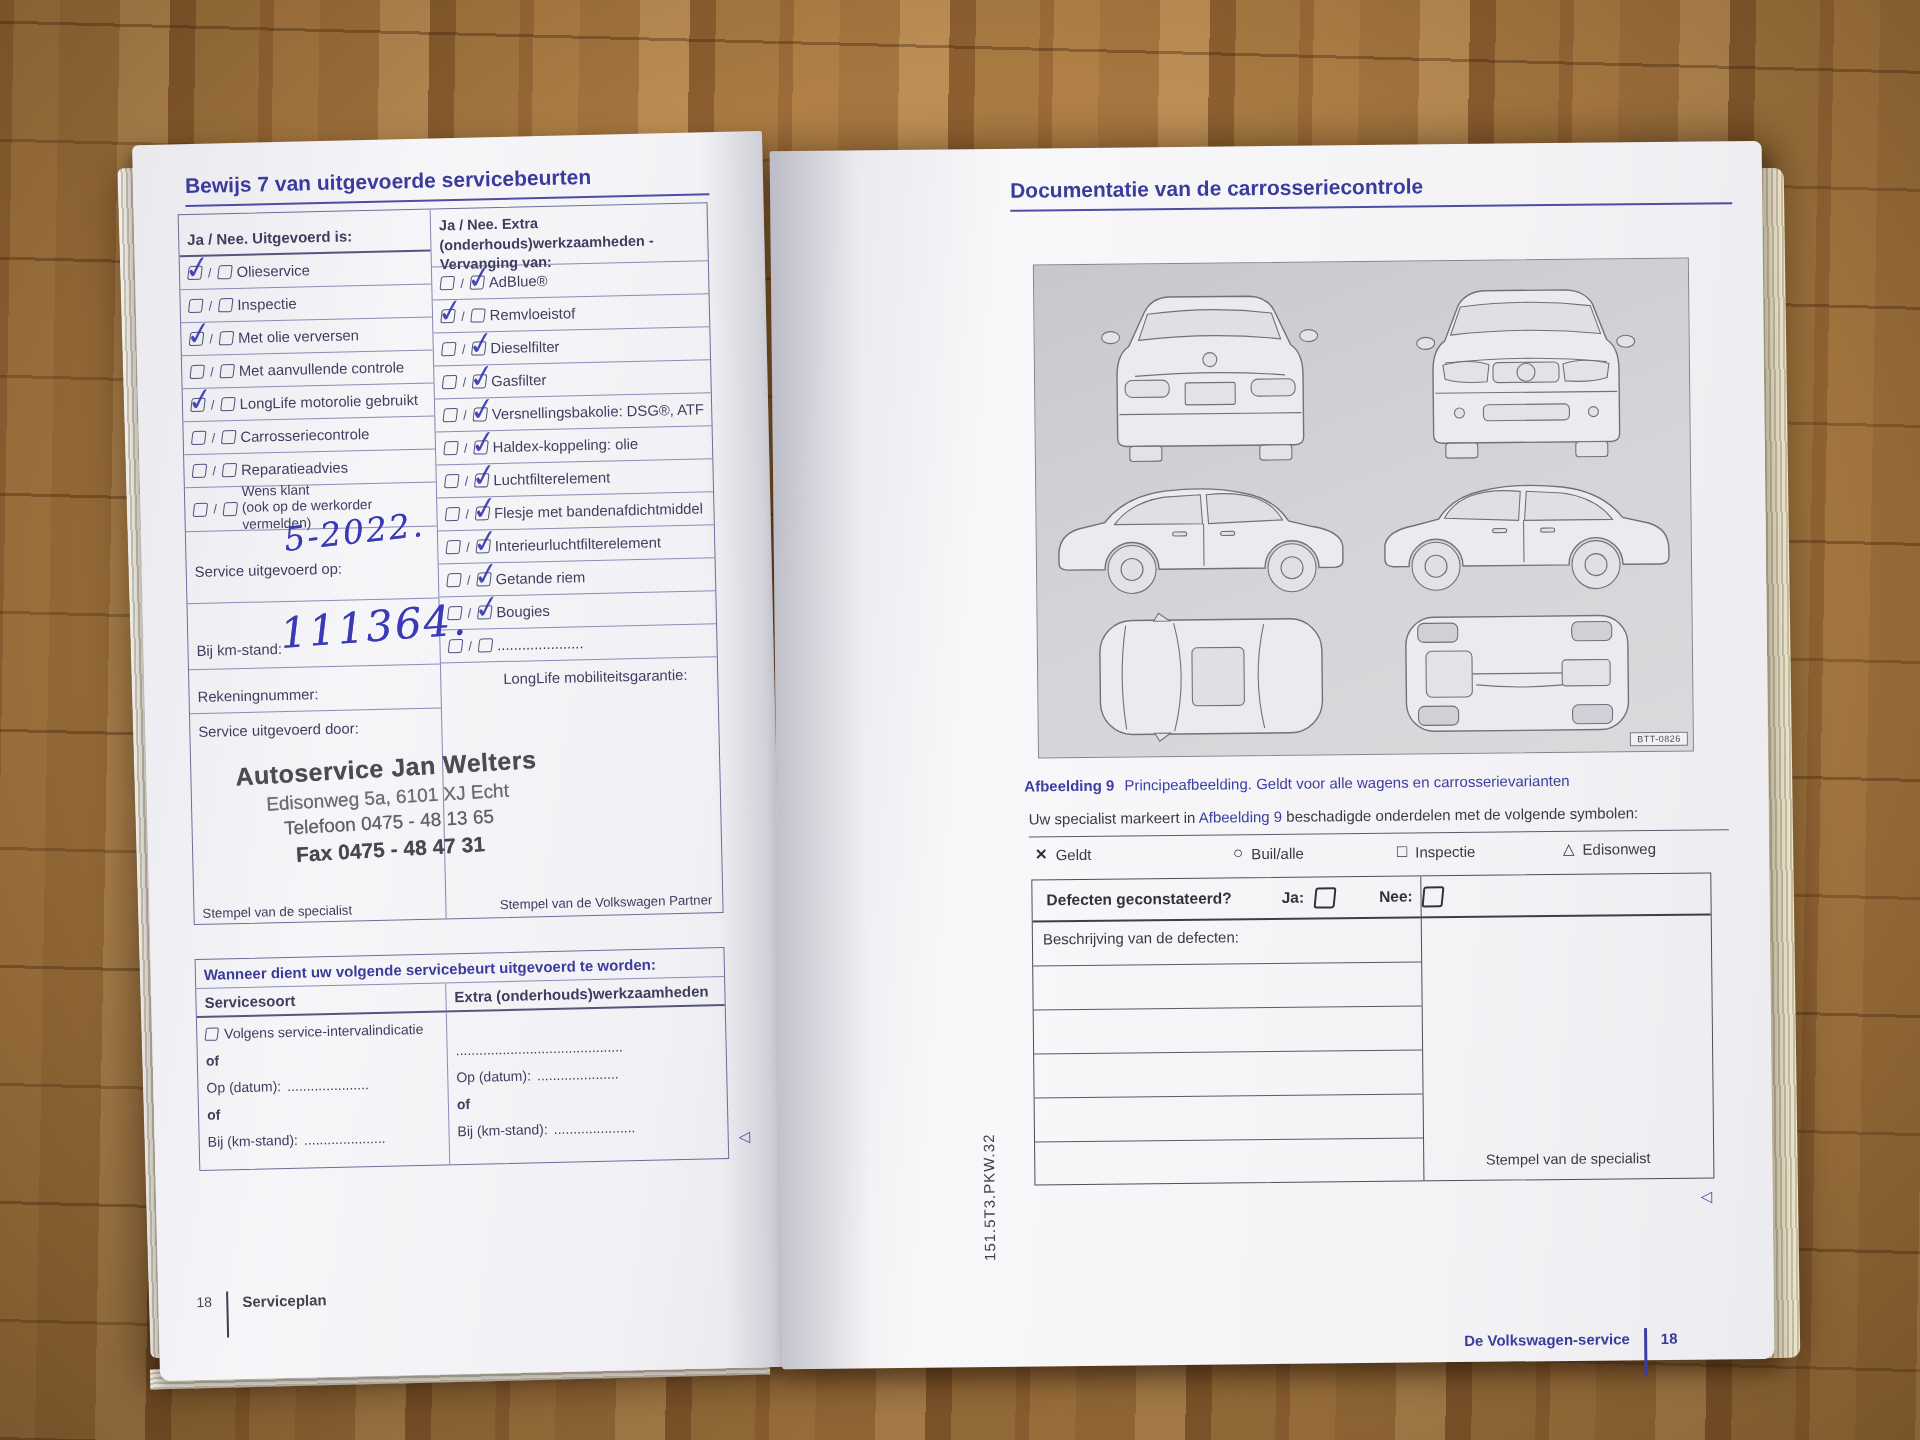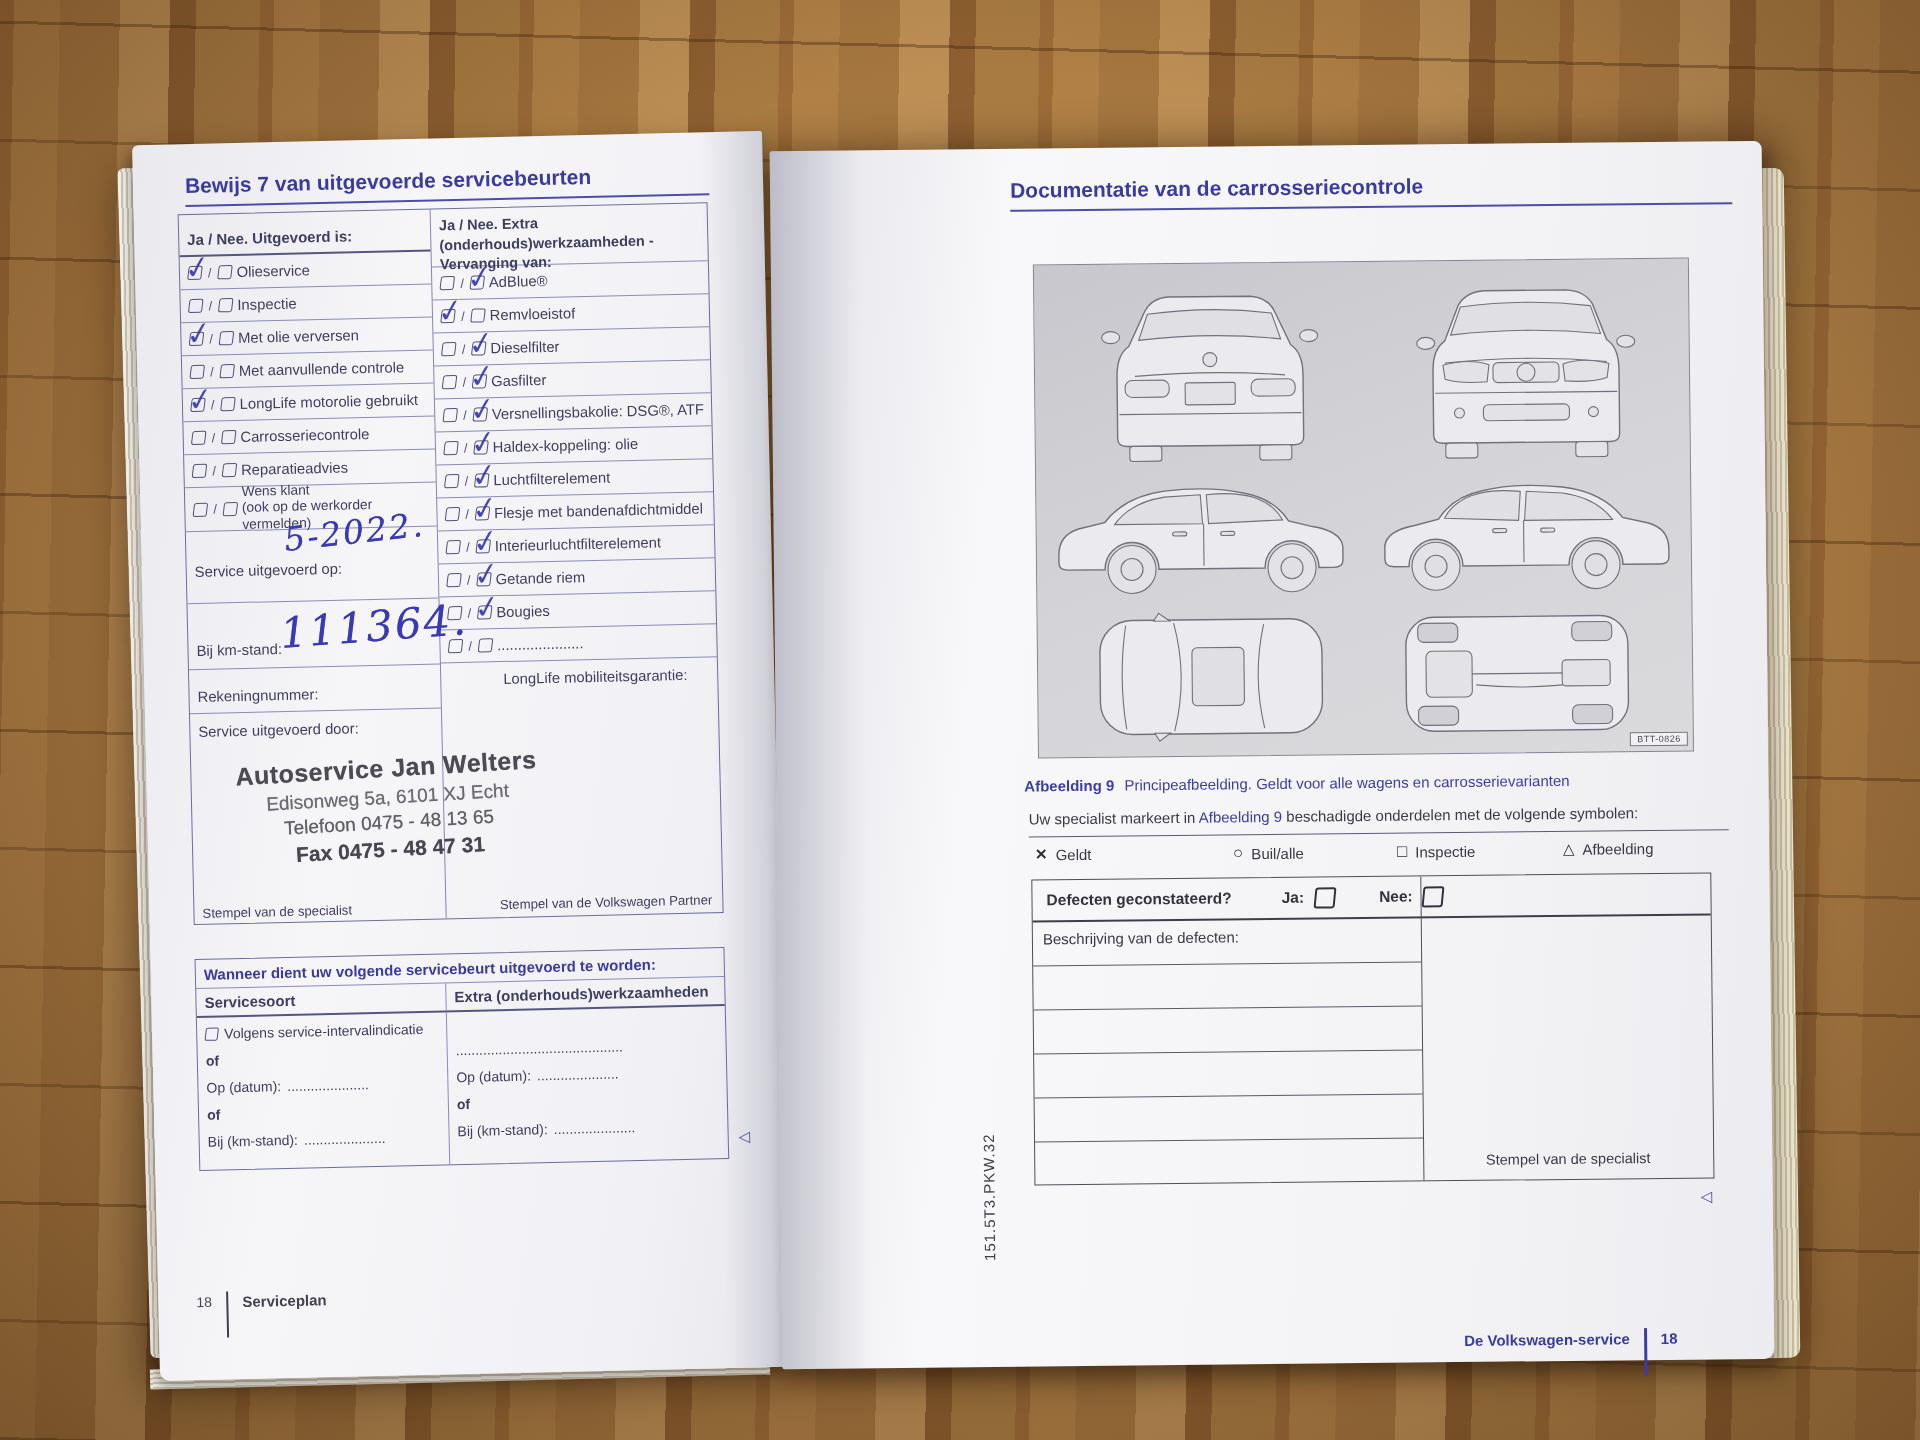--- a/index.html
+++ b/index.html
@@ -479,21 +479,21 @@
     <div class="sym sym-1">
       <span class="g">○</span>
       <span>Buil/alle</span>
     </div>
     <div class="sym sym-2">
       <span class="g">□</span>
       <span>Inspectie</span>
     </div>
     <div class="sym sym-3">
       <span class="g">△</span>
-      <span>Afbeelding</span>
+      <span>Edisonweg</span>
     </div>
   </div>
 
   <div class="dtable">
     <div class="dhead">
       <span class="q">Defecten geconstateerd?</span>
       <span>Ja:</span>
       <span class="dbox"></span>
       <span>Nee:</span>
       <span class="dbox"></span>

